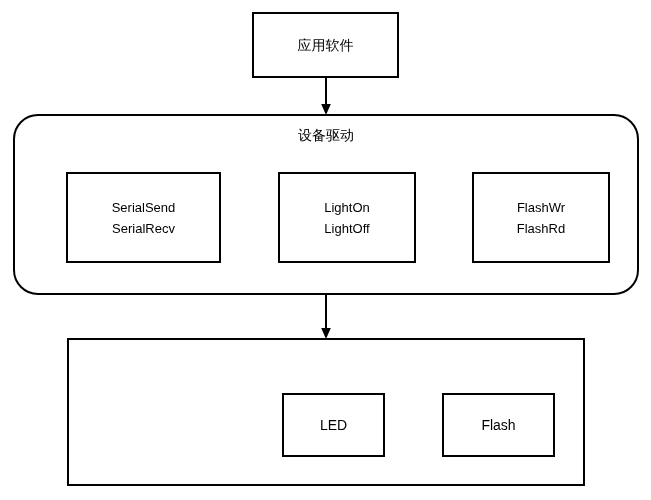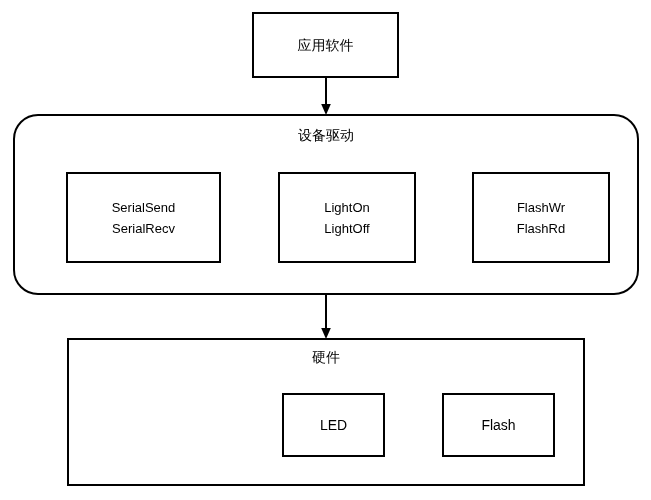--- a/index.html
+++ b/index.html
@@ -121,21 +121,20 @@
   </div>
 
   <div class="arrow" id="arrow-driver-hw">
     <svg width="16" height="46" viewBox="0 0 16 46">
       <line x1="8" y1="0" x2="8" y2="37" stroke="#000000" stroke-width="2"></line>
       <polygon points="8,45 3.2,34 12.8,34" fill="#000000"></polygon>
     </svg>
   </div>
 
   <div class="box layer-box" id="hardware-box">
-    <div class="layer-title" id="hw-title">硬件</div>
 
 
     <div class="box" id="led-box">
       <div class="box-center-text">LED</div>
     </div>
 
     <div class="box" id="flash-hw-box">
       <div class="box-center-text">Flash</div>
     </div>
   </div>

